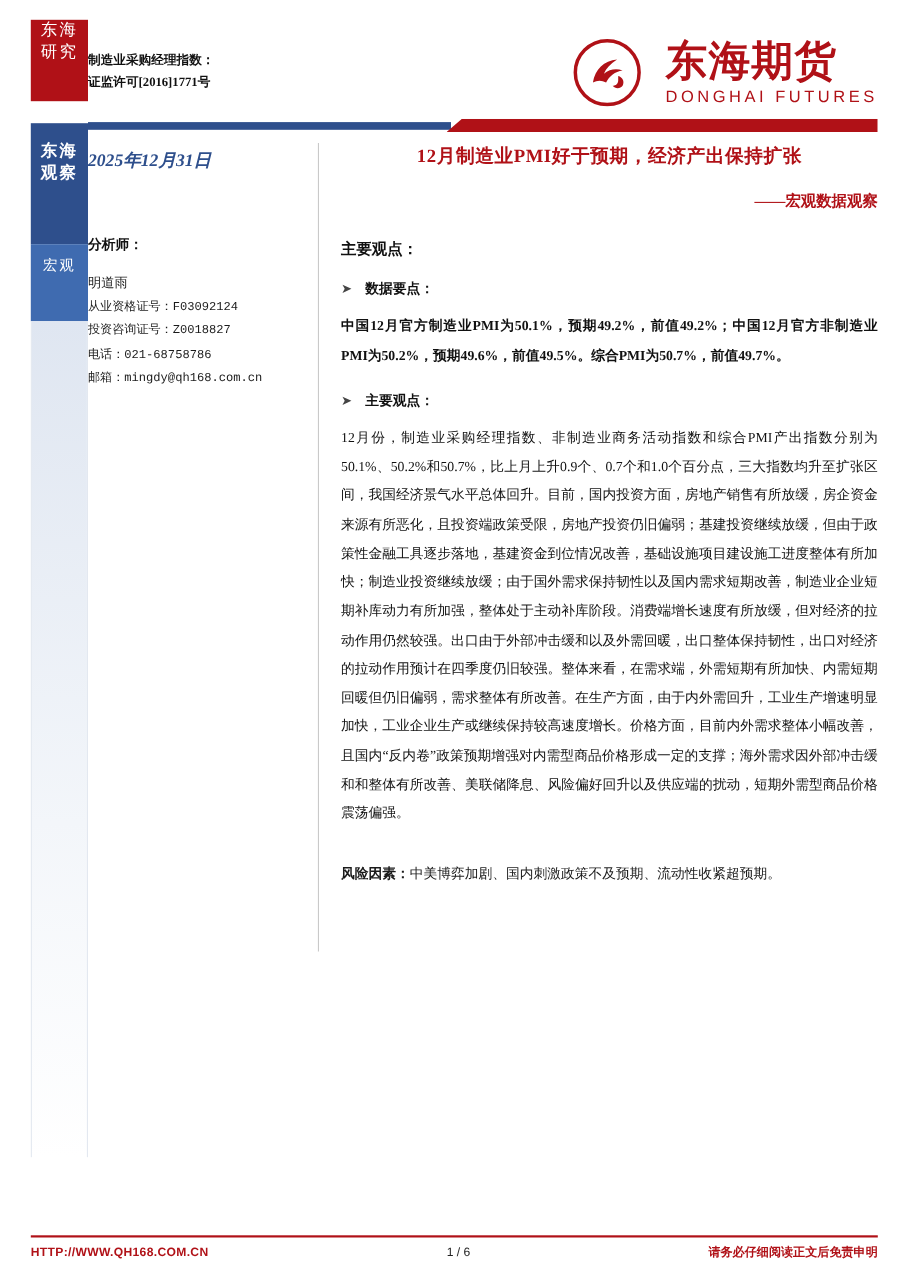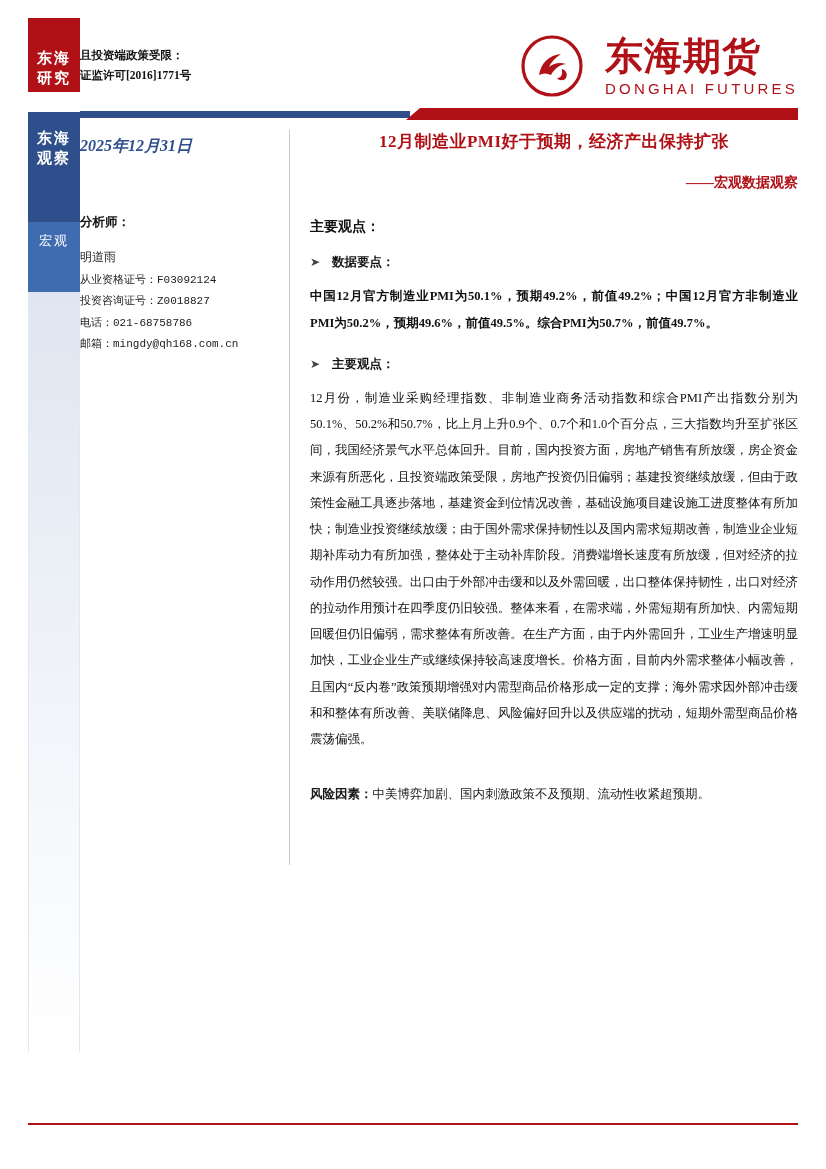--- a/index.html
+++ b/index.html
@@ -36,23 +36,23 @@
     text-align: center;
     color: #ffffff;
     font-family: "Liberation Serif", serif;
     letter-spacing: 2px;
     line-height: 1.35;
     padding: 10px 6px;
   }
   .rail-red {
     background: #b01117;
     font-size: 15px;
-    font-weight: bold;
+    font-weight: normal;
     height: 74px;
-    padding-top: 30px;
+    padding-top: 0;
   }
   .rail-blue {
     background: #2e4f8c;
     font-size: 15px;
     font-weight: bold;
     margin-top: 20px;
     height: 110px;
     padding-top: 16px;
   }
   .rail-blue2 {
@@ -283,21 +283,21 @@
 <div class="page">
 
   <div class="rail">
     <div class="rail-block rail-red">东海研究</div>
     <div class="rail-block rail-blue">东海观察</div>
     <div class="rail-block rail-blue2">宏观</div>
     <div class="rail-tail"></div>
   </div>
 
   <div class="qual">
-    <div>且投资端政策受限：</div>
+    <div>制造业采购经理指数：</div>
     <div>证监许可[2016]1771号</div>
   </div>
 
   <div class="logo-wrap">
     <span class="logo-mark">
       <svg viewBox="0 0 62 62" width="62" height="62" aria-hidden="true">
         <circle cx="31" cy="31" r="29" fill="none" stroke="#b01117" stroke-width="3.2"></circle>
         <path d="M18 40 C20 28, 28 20, 40 19 C34 23, 30 27, 28 32 C33 28, 39 27, 45 29 C38 30, 33 34, 30 40 C26 38, 22 38, 18 40 Z" fill="#b01117"></path>
         <path d="M41 34 C45 35, 47 39, 45 43 C43 46, 38 46, 36 43 C39 43, 41 41, 41 38 Z" fill="#b01117"></path>
         <circle cx="39" cy="24" r="2" fill="#ffffff"></circle>
@@ -351,14 +351,19 @@
       <span class="btext">主要观点：</span>
     </div>
     <p class="body">12月份，制造业采购经理指数、非制造业商务活动指数和综合PMI产出指数分别为50.1%、50.2%和50.7%，比上月上升0.9个、0.7个和1.0个百分点，三大指数均升至扩张区间，我国经济景气水平总体回升。目前，国内投资方面，房地产销售有所放缓，房企资金来源有所恶化，且投资端政策受限，房地产投资仍旧偏弱；基建投资继续放缓，但由于政策性金融工具逐步落地，基建资金到位情况改善，基础设施项目建设施工进度整体有所加快；制造业投资继续放缓；由于国外需求保持韧性以及国内需求短期改善，制造业企业短期补库动力有所加强，整体处于主动补库阶段。消费端增长速度有所放缓，但对经济的拉动作用仍然较强。出口由于外部冲击缓和以及外需回暖，出口整体保持韧性，出口对经济的拉动作用预计在四季度仍旧较强。整体来看，在需求端，外需短期有所加快、内需短期回暖但仍旧偏弱，需求整体有所改善。在生产方面，由于内外需回升，工业生产增速明显加快，工业企业生产或继续保持较高速度增长。价格方面，目前内外需求整体小幅改善，且国内“反内卷”政策预期增强对内需型商品价格形成一定的支撑；海外需求因外部冲击缓和和整体有所改善、美联储降息、风险偏好回升以及供应端的扰动，短期外需型商品价格震荡偏强。</p>
 
     <div class="risk">
       <b>风险因素：</b><span>中美博弈加剧、国内刺激政策不及预期、流动性收紧超预期。</span>
     </div>
   </div>
 
   <div class="footer-rule"></div>
+  <div class="footer">
+    <span class="left">HTTP://WWW.QH168.COM.CN</span>
+    <span class="mid">1 / 6</span>
+    <span class="right">请务必仔细阅读正文后免责申明</span>
+  </div>
 
 </div>
 
 </body></html>

